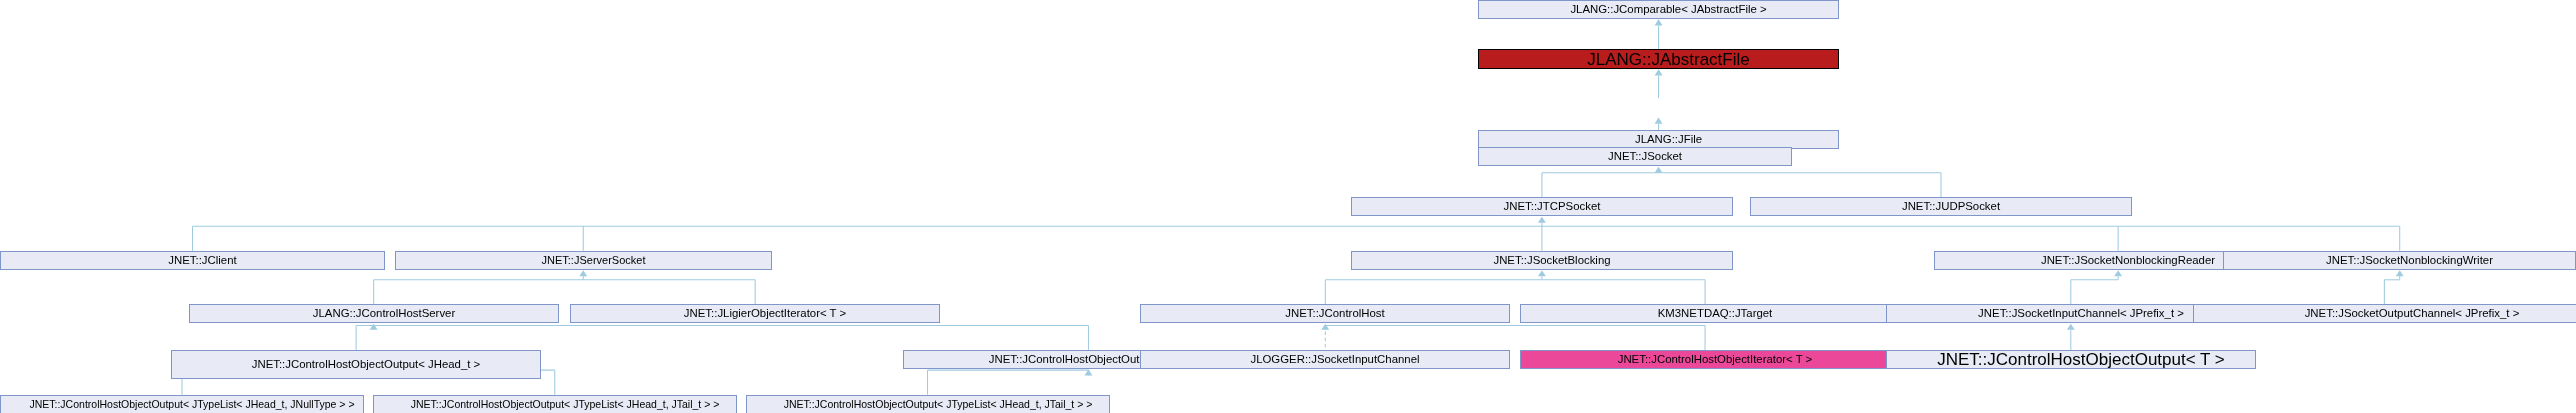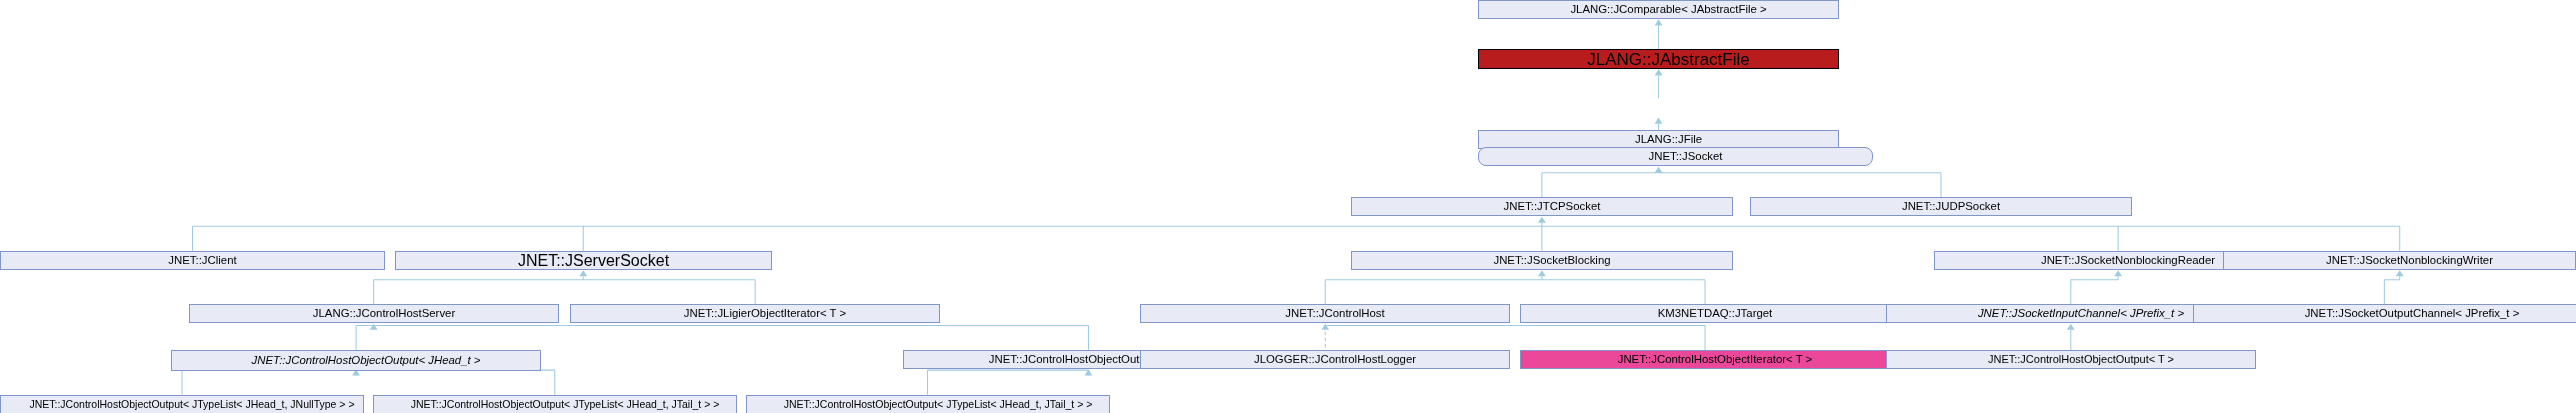--- a/index.html
+++ b/index.html
@@ -102,33 +102,33 @@
     </svg>
 <div class="node" title="JLANG::JComparable&lt; JAbstractFile &gt;" style="left: 1478px; top: 0px; width: 361px; height: 19.3px; font-size: 11.4px; background: rgb(232, 235, 245); border-color: rgb(128, 150, 200);">
       <span class="lbl">JLANG::JComparable&lt; JAbstractFile &gt;</span>
     </div>
     <div class="node root" title="JLANG::JAbstractFile" style="left: 1478px; top: 49px; width: 361px; height: 20px; font-size: 17px; background: #b91c1c; border-color: rgb(0, 0, 0);">
       <span class="lbl">JLANG::JAbstractFile</span>
     </div>
     <div class="node" title="JLANG::JFile" style="left: 1478px; top: 98px; width: 361px; height: 19.3px; font-size: 11.4px; background: rgb(232, 235, 245); border-color: rgb(128, 150, 200); margin-top: 32px;">
       <span class="lbl">JLANG::JFile</span>
     </div>
-    <div class="node" title="JNET::JSocket" style="left: 1478px; top: 147px; width: 395px; height: 19.3px; font-size: 11.4px; background: rgb(232, 235, 245); border-color: rgb(128, 150, 200); border-radius: 8px;">
+    <div class="node" title="JNET::JSocket" style="left: 1478px; top: 147px; width: 314px; height: 19.3px; font-size: 11.4px; background: rgb(232, 235, 245); border-color: rgb(128, 150, 200);">
       <span class="lbl">JNET::JSocket</span>
     </div>
     <div class="node" title="JNET::JTCPSocket" style="left: 1351px; top: 197px; width: 382px; height: 19.3px; font-size: 11.4px; background: rgb(232, 235, 245); border-color: rgb(128, 150, 200);">
       <span class="lbl">JNET::JTCPSocket</span>
     </div>
     <div class="node" title="JNET::JUDPSocket" style="left: 1750px; top: 197px; width: 382px; height: 19.3px; font-size: 11.4px; background: rgb(232, 235, 245); border-color: rgb(128, 150, 200);">
       <span class="lbl">JNET::JUDPSocket</span>
     </div>
     <div class="node" title="JNET::JClient" style="left: 0px; top: 251px; width: 385px; height: 19.3px; font-size: 11.4px; background: rgb(232, 235, 245); border-color: rgb(128, 150, 200);">
       <span class="lbl">JNET::JClient</span>
     </div>
-    <div class="node" title="JNET::JServerSocket" style="left: 395px; top: 251px; width: 377px; height: 19.3px; font-size: 16px; background: rgb(232, 235, 245); border-color: rgb(128, 150, 200);">
+    <div class="node" title="JNET::JServerSocket" style="left: 395px; top: 251px; width: 377px; height: 19.3px; font-size: 11px; background: rgb(232, 235, 245); border-color: rgb(128, 150, 200);">
       <span class="lbl">JNET::JServerSocket</span>
     </div>
     <div class="node" title="JNET::JSocketBlocking" style="left: 1351px; top: 251px; width: 382px; height: 19.3px; font-size: 11.4px; background: rgb(232, 235, 245); border-color: rgb(128, 150, 200); justify-content: center;">
       <span class="lbl">JNET::JSocketBlocking</span>
     </div>
     <div class="node" title="JNET::JSocketNonblockingReader" style="left: 1934px; top: 251px; width: 368px; height: 19.3px; font-size: 11.4px; background: rgb(232, 235, 245); border-color: rgb(128, 150, 200);">
       <span class="lbl">JNET::JSocketNonblockingReader</span>
     </div>
     <div class="node" title="JNET::JSocketNonblockingWriter" style="left: 2223px; top: 251px; width: 353px; height: 19.3px; font-size: 11.4px; background: rgb(232, 235, 245); border-color: rgb(128, 150, 200);">
       <span class="lbl">JNET::JSocketNonblockingWriter</span>
@@ -138,39 +138,39 @@
     </div>
     <div class="node" title="JNET::JLigierObjectIterator&lt; T &gt;" style="left: 570px; top: 304px; width: 370px; height: 19.3px; font-size: 11.4px; background: rgb(232, 235, 245); border-color: rgb(128, 150, 200);">
       <span class="lbl">JNET::JLigierObjectIterator&lt; T &gt;</span>
     </div>
     <div class="node" title="JNET::JControlHost" style="left: 1140px; top: 304px; width: 370px; height: 19.3px; font-size: 11.4px; background: rgb(232, 235, 245); border-color: rgb(128, 150, 200);">
       <span class="lbl">JNET::JControlHost</span>
     </div>
     <div class="node" title="KM3NETDAQ::JTarget" style="left: 1520px; top: 304px; width: 370px; height: 19.3px; font-size: 11.4px; background: rgb(232, 235, 245); border-color: rgb(128, 150, 200); text-align: right;">
       <span class="lbl">KM3NETDAQ::JTarget</span>
     </div>
-    <div class="node" title="JNET::JSocketInputChannel&lt; JPrefix_t &gt;" style="left: 1886px; top: 304px; width: 370px; height: 19.3px; font-size: 11.4px; background: rgb(232, 235, 245); border-color: rgb(128, 150, 200); font-style: italic;">
+    <div class="node" title="JNET::JSocketInputChannel&lt; JPrefix_t &gt;" style="left: 1886px; top: 304px; width: 370px; height: 19.3px; font-size: 11.4px; background: rgb(232, 235, 245); border-color: rgb(128, 150, 200);">
       <span class="lbl">JNET::JSocketInputChannel&lt; JPrefix_t &gt;</span>
     </div>
     <div class="node" title="JNET::JSocketOutputChannel&lt; JPrefix_t &gt;" style="left: 2193px; top: 304px; width: 418px; height: 19.3px; font-size: 11.4px; background: rgb(232, 235, 245); border-color: rgb(128, 150, 200);">
       <span class="lbl">JNET::JSocketOutputChannel&lt; JPrefix_t &gt;</span>
     </div>
-    <div class="node" title="JNET::JControlHostObjectOutput&lt; JHead_t &gt;" style="left: 171px; top: 350px; width: 370px; height: 21px; font-size: 11.4px; background: rgb(232, 235, 245); border-color: rgb(128, 150, 200); font-style: italic;">
+    <div class="node" title="JNET::JControlHostObjectOutput&lt; JHead_t &gt;" style="left: 171px; top: 350px; width: 370px; height: 29px; font-size: 11.4px; background: rgb(232, 235, 245); border-color: rgb(128, 150, 200);">
       <span class="lbl">JNET::JControlHostObjectOutput&lt; JHead_t &gt;</span>
     </div>
     <div class="node" title="JNET::JControlHostObjectOutput&lt; JTail_t &gt;" style="left: 903px; top: 350px; width: 370px; height: 19.3px; font-size: 11.4px; background: rgb(232, 235, 245); border-color: rgb(128, 150, 200);">
       <span class="lbl">JNET::JControlHostObjectOutput&lt; JTail_t &gt;</span>
     </div>
     <div class="node" title="JLOGGER::JControlHostLogger" style="left: 1140px; top: 350px; width: 370px; height: 19.3px; font-size: 11.4px; background: rgb(232, 235, 245); border-color: rgb(128, 150, 200);">
-      <span class="lbl">JLOGGER::JControlHostLogger</span>
+      <span class="lbl">JLOGGER::JSocketInputChannel</span>
     </div>
     <div class="node" title="JNET::JControlHostObjectIterator&lt; T &gt;" style="left: 1520px; top: 350px; width: 370px; height: 19.3px; font-size: 11.4px; background: #ec4899; border-color: rgb(128, 150, 200);">
       <span class="lbl">JNET::JControlHostObjectIterator&lt; T &gt;</span>
     </div>
-    <div class="node" title="JNET::JControlHostObjectOutput&lt; T &gt;" style="left: 1886px; top: 350px; width: 370px; height: 19.3px; font-size: 11px; background: rgb(232, 235, 245); border-color: rgb(128, 150, 200); text-align: right;">
+    <div class="node" title="JNET::JControlHostObjectOutput&lt; T &gt;" style="left: 1886px; top: 350px; width: 370px; height: 19.3px; font-size: 17px; background: rgb(232, 235, 245); border-color: rgb(128, 150, 200); text-align: right;">
       <span class="lbl">JNET::JControlHostObjectOutput&lt; T &gt;</span>
     </div>
     <div class="node" title="JNET::JControlHostObjectOutput&lt; JTypeList&lt; JHead_t, JNullType &gt; &gt;" style="left: 0px; top: 395px; width: 364px; height: 19.3px; font-size: 10.5px; background: rgb(232, 235, 245); border-color: rgb(128, 150, 200);">
       <span class="lbl">JNET::JControlHostObjectOutput&lt; JTypeList&lt; JHead_t, JNullType &gt; &gt;</span>
     </div>
     <div class="node" title="JNET::JControlHostObjectOutput&lt; JTypeList&lt; JHead_t, JTail_t &gt; &gt;" style="left: 373px; top: 395px; width: 364px; height: 19.3px; font-size: 10.5px; background: rgb(232, 235, 245); border-color: rgb(128, 150, 200);">
       <span class="lbl">JNET::JControlHostObjectOutput&lt; JTypeList&lt; JHead_t, JTail_t &gt; &gt;</span>
     </div>
     <div class="node" title="JNET::JControlHostObjectOutput&lt; JTypeList&lt; JHead_t, JTail_t &gt; &gt;" style="left: 746px; top: 395px; width: 364px; height: 19.3px; font-size: 10.5px; background: rgb(232, 235, 245); border-color: rgb(128, 150, 200);">
       <span class="lbl">JNET::JControlHostObjectOutput&lt; JTypeList&lt; JHead_t, JTail_t &gt; &gt;</span>

